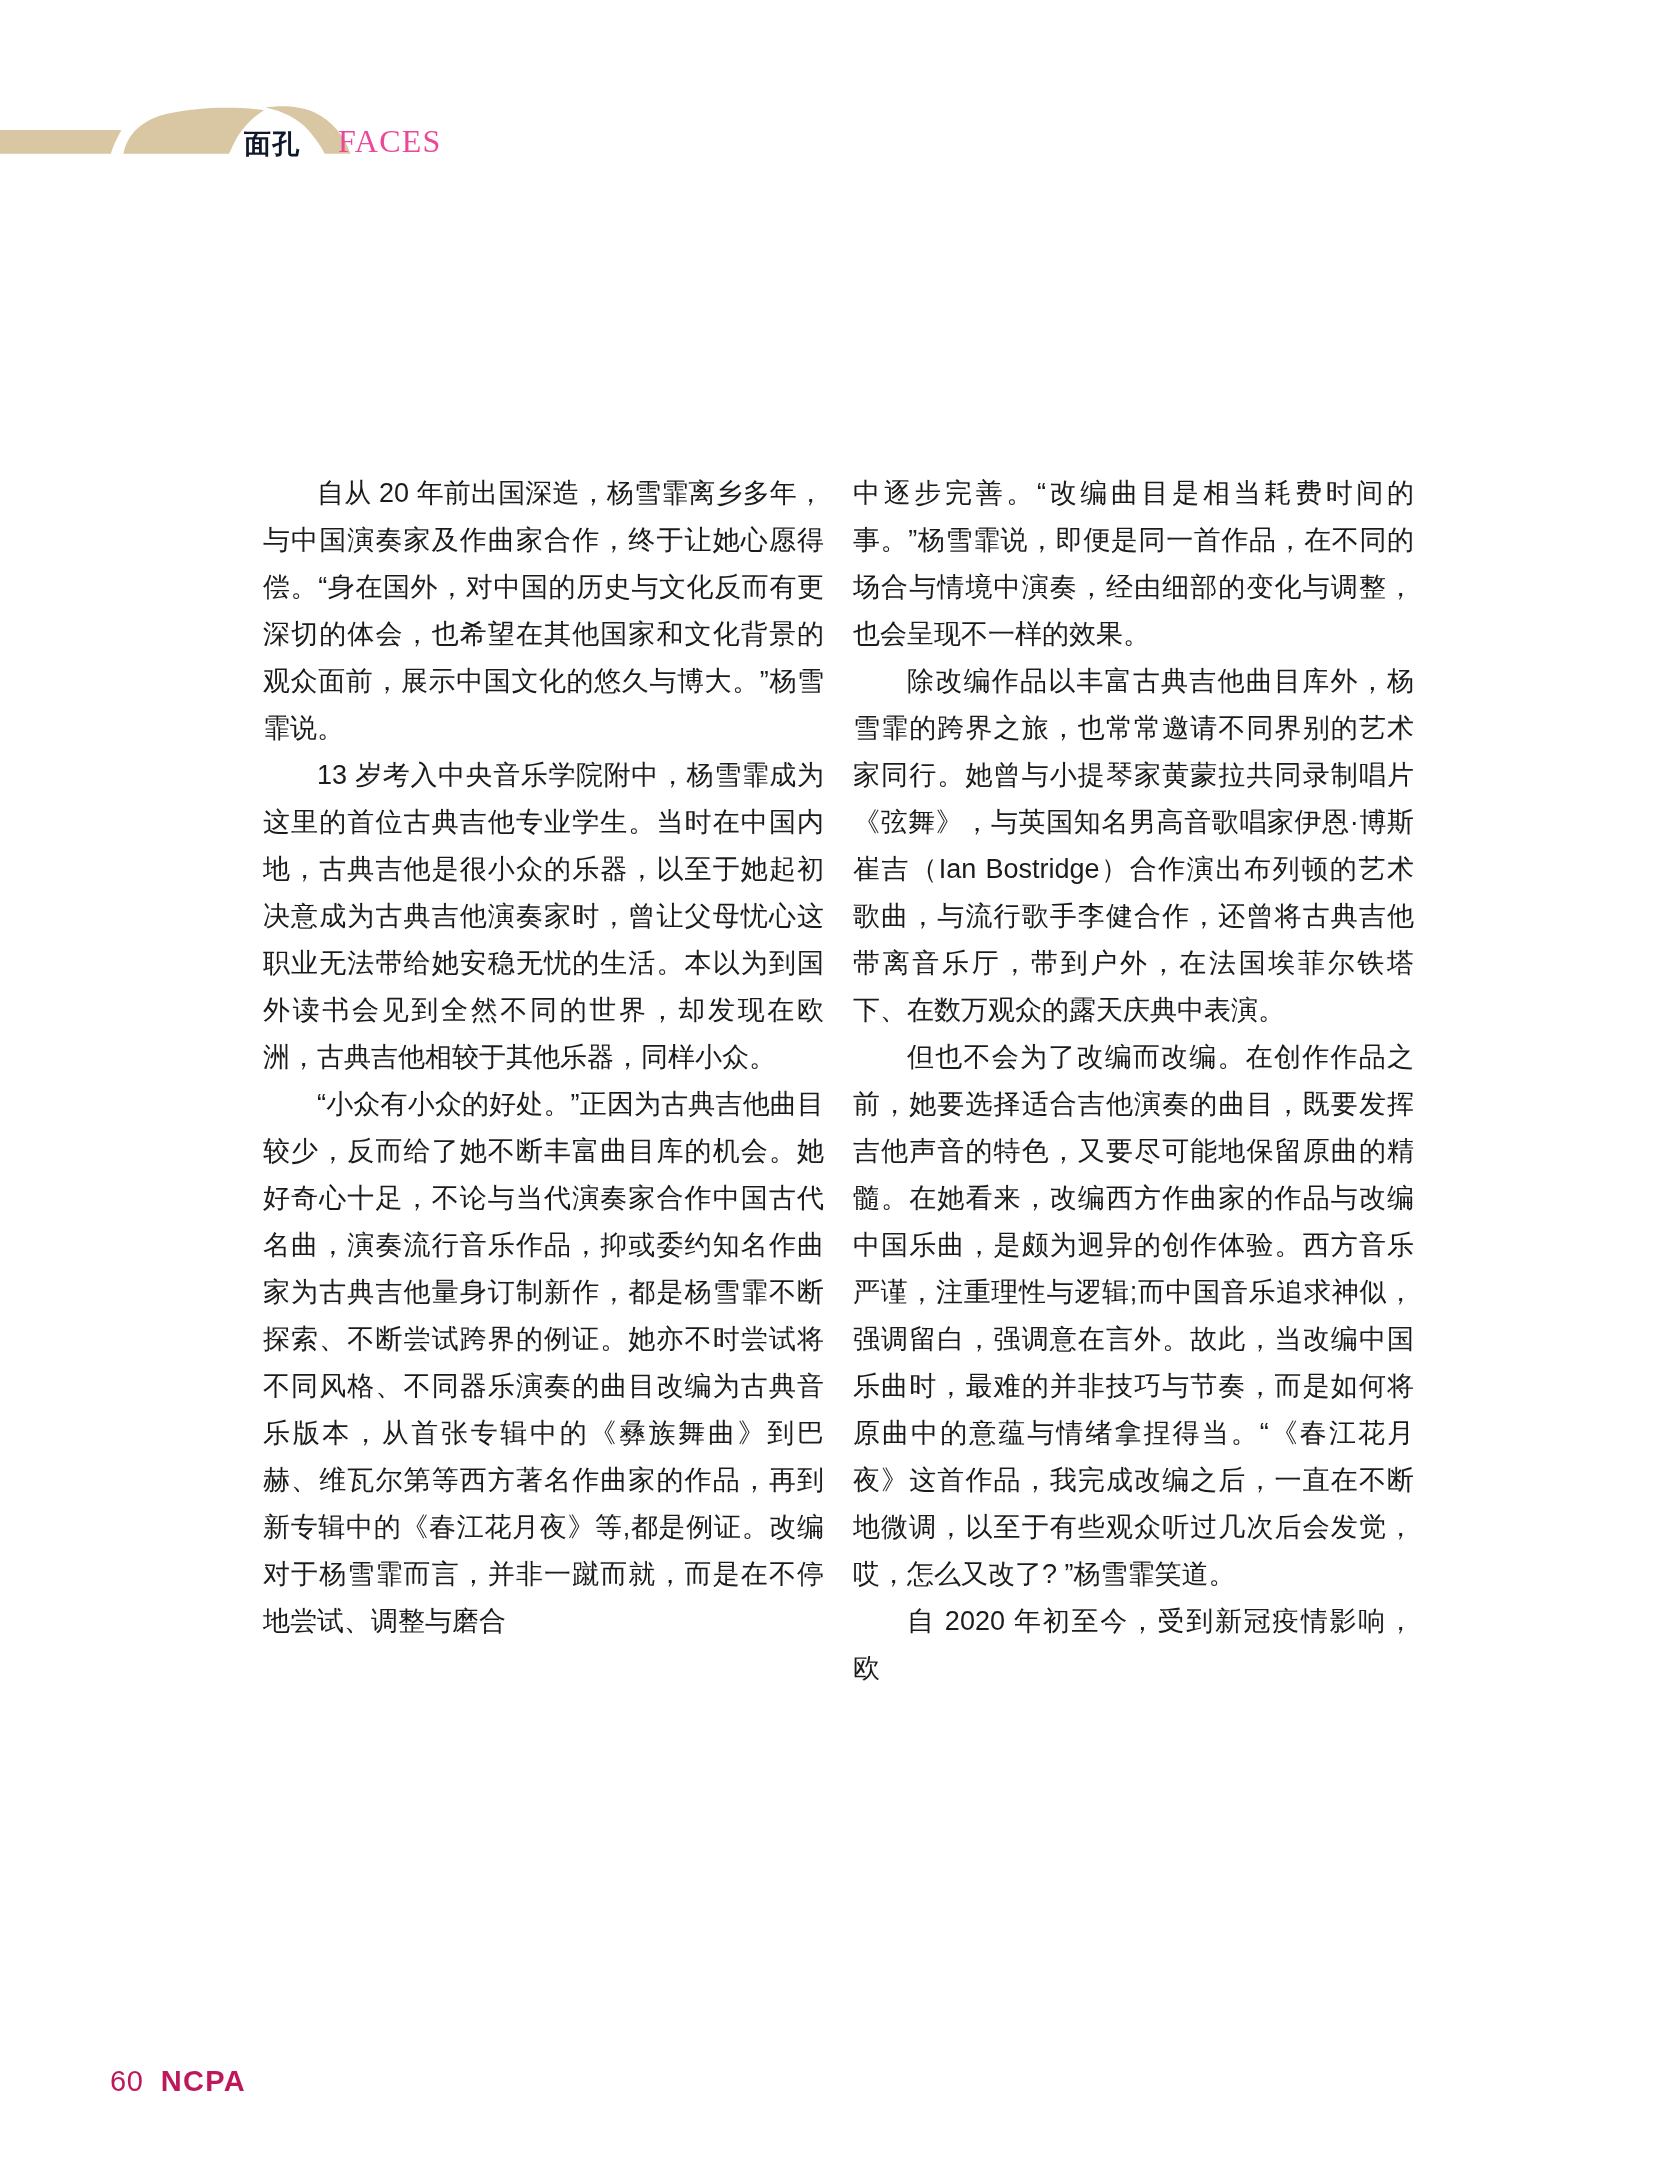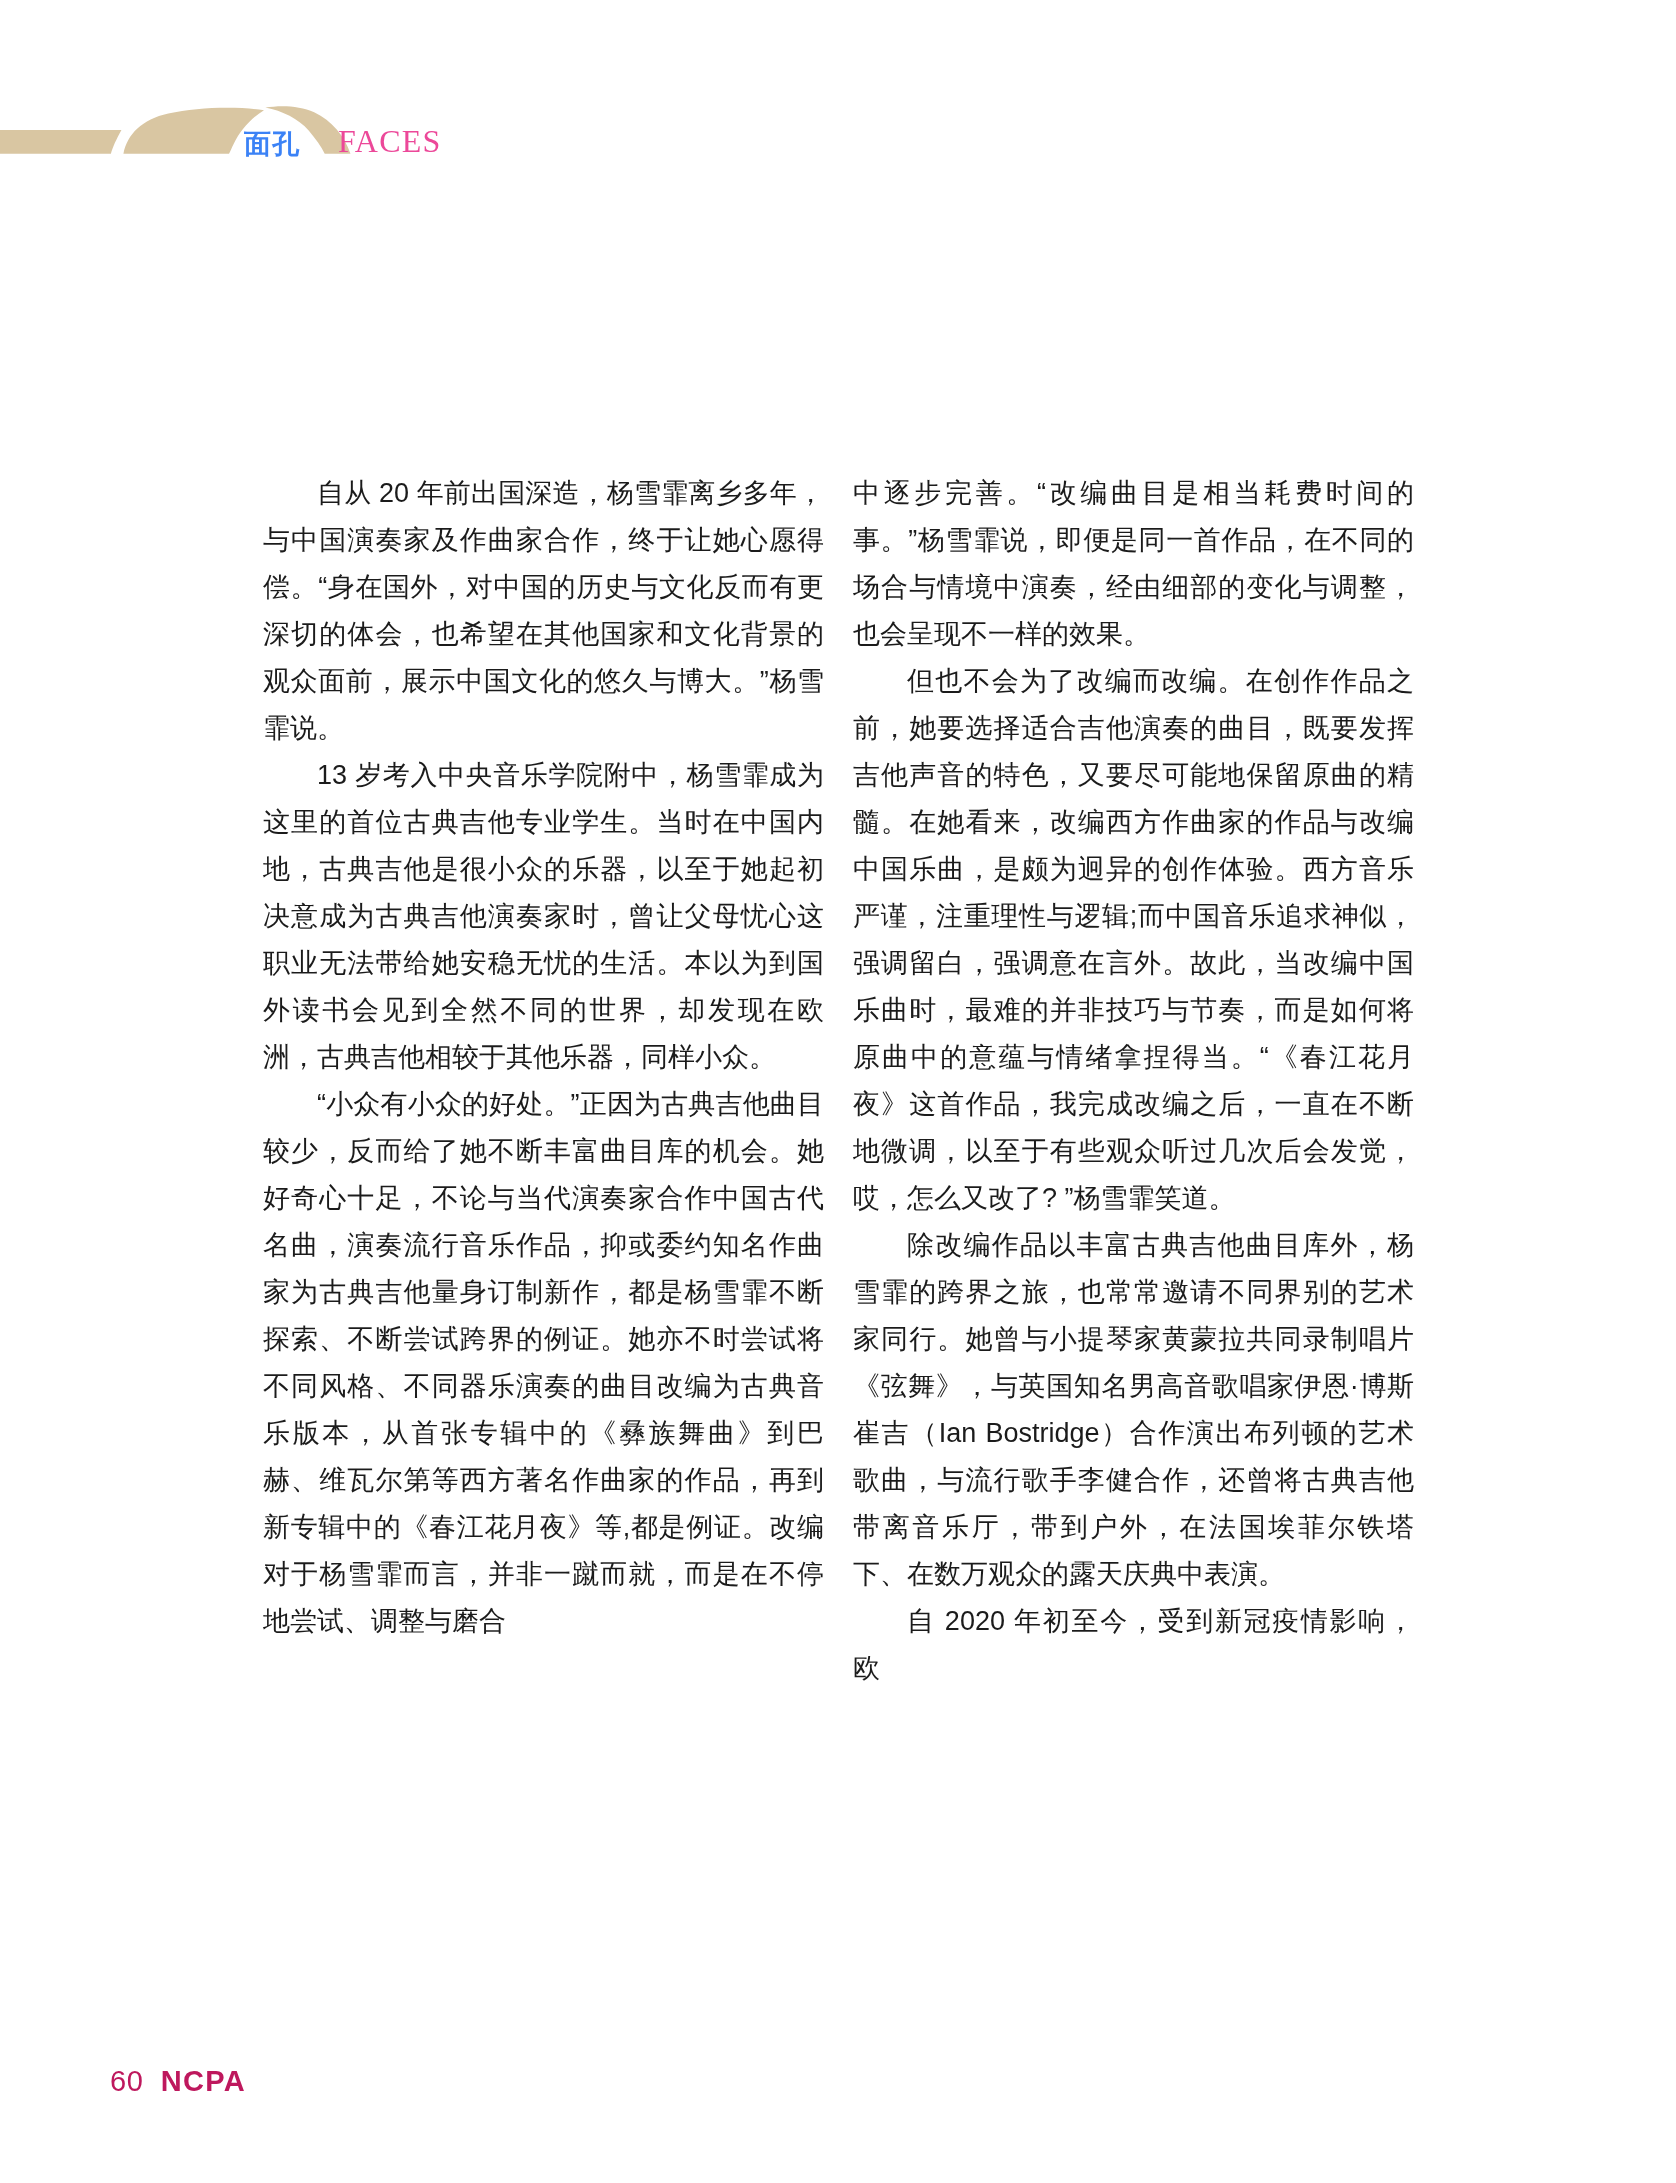--- a/index.html
+++ b/index.html
@@ -25,21 +25,21 @@
     width: 462px;
     height: 198px;
   }
   .brand-cn {
     position: absolute;
     left: 244px;
     top: 126px;
     font-size: 27px;
     font-weight: 700;
     letter-spacing: 1.3px;
-    color: #3b82f6;
+    color: #0f172a;
     white-space: nowrap;
   }
   .brand-en {
     position: absolute;
     left: 338px;
     top: 123px;
     font-family: "Liberation Serif", "DejaVu Serif", serif;
     font-size: 32px;
     letter-spacing: 1.3px;
     color: #ec4899;
@@ -104,22 +104,22 @@
     <div class="brand-en">FACES</div>
   </div>
 
   <div class="col col-left" id="col-left">
       <p class="para indent">自从 20 年前出国深造，杨雪霏离乡多年，与中国演奏家及作曲家合作，终于让她心愿得偿。“身在国外，对中国的历史与文化反而有更深切的体会，也希望在其他国家和文化背景的观众面前，展示中国文化的悠久与博大。”杨雪霏说。</p>
       <p class="para indent">13 岁考入中央音乐学院附中，杨雪霏成为这里的首位古典吉他专业学生。当时在中国内地，古典吉他是很小众的乐器，以至于她起初决意成为古典吉他演奏家时，曾让父母忧心这职业无法带给她安稳无忧的生活。本以为到国外读书会见到全然不同的世界，却发现在欧洲，古典吉他相较于其他乐器，同样小众。</p>
       <p class="para indent">“小众有小众的好处。”正因为古典吉他曲目较少，反而给了她不断丰富曲目库的机会。她好奇心十足，不论与当代演奏家合作中国古代名曲，演奏流行音乐作品，抑或委约知名作曲家为古典吉他量身订制新作，都是杨雪霏不断探索、不断尝试跨界的例证。她亦不时尝试将不同风格、不同器乐演奏的曲目改编为古典音乐版本，从首张专辑中的《彝族舞曲》到巴赫、维瓦尔第等西方著名作曲家的作品，再到新专辑中的《春江花月夜》等,都是例证。改编对于杨雪霏而言，并非一蹴而就，而是在不停地尝试、调整与磨合</p>
     </div>
   <div class="col col-right" id="col-right">
       <p class="para">中逐步完善。“改编曲目是相当耗费时间的事。”杨雪霏说，即便是同一首作品，在不同的场合与情境中演奏，经由细部的变化与调整，也会呈现不一样的效果。</p>
+      <p class="para indent">除改编作品以丰富古典吉他曲目库外，杨雪霏的跨界之旅，也常常邀请不同界别的艺术家同行。她曾与小提琴家黄蒙拉共同录制唱片《弦舞》，与英国知名男高音歌唱家伊恩·博斯崔吉（Ian Bostridge）合作演出布列顿的艺术歌曲，与流行歌手李健合作，还曾将古典吉他带离音乐厅，带到户外，在法国埃菲尔铁塔下、在数万观众的露天庆典中表演。</p>
       <p class="para indent">但也不会为了改编而改编。在创作作品之前，她要选择适合吉他演奏的曲目，既要发挥吉他声音的特色，又要尽可能地保留原曲的精髓。在她看来，改编西方作曲家的作品与改编中国乐曲，是颇为迥异的创作体验。西方音乐严谨，注重理性与逻辑;而中国音乐追求神似，强调留白，强调意在言外。故此，当改编中国乐曲时，最难的并非技巧与节奏，而是如何将原曲中的意蕴与情绪拿捏得当。“《春江花月夜》这首作品，我完成改编之后，一直在不断地微调，以至于有些观众听过几次后会发觉，哎，怎么又改了? ”杨雪霏笑道。</p>
-      <p class="para indent">除改编作品以丰富古典吉他曲目库外，杨雪霏的跨界之旅，也常常邀请不同界别的艺术家同行。她曾与小提琴家黄蒙拉共同录制唱片《弦舞》，与英国知名男高音歌唱家伊恩·博斯崔吉（Ian Bostridge）合作演出布列顿的艺术歌曲，与流行歌手李健合作，还曾将古典吉他带离音乐厅，带到户外，在法国埃菲尔铁塔下、在数万观众的露天庆典中表演。</p>
       <p class="para indent">自 2020 年初至今，受到新冠疫情影响，欧</p>
     </div>
 
   <div class="footer">
     <span class="page-num">60</span><span class="mag-name">NCPA</span>
   </div>
 
 </div>
 
 

